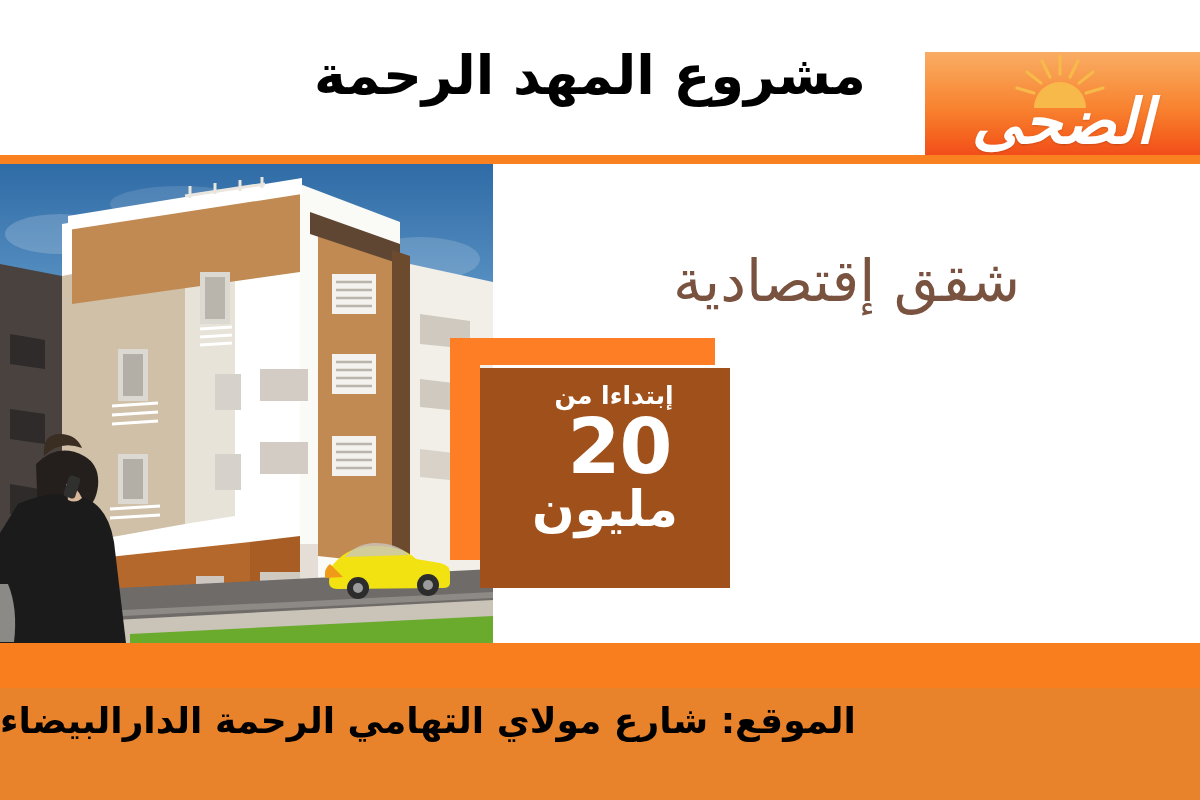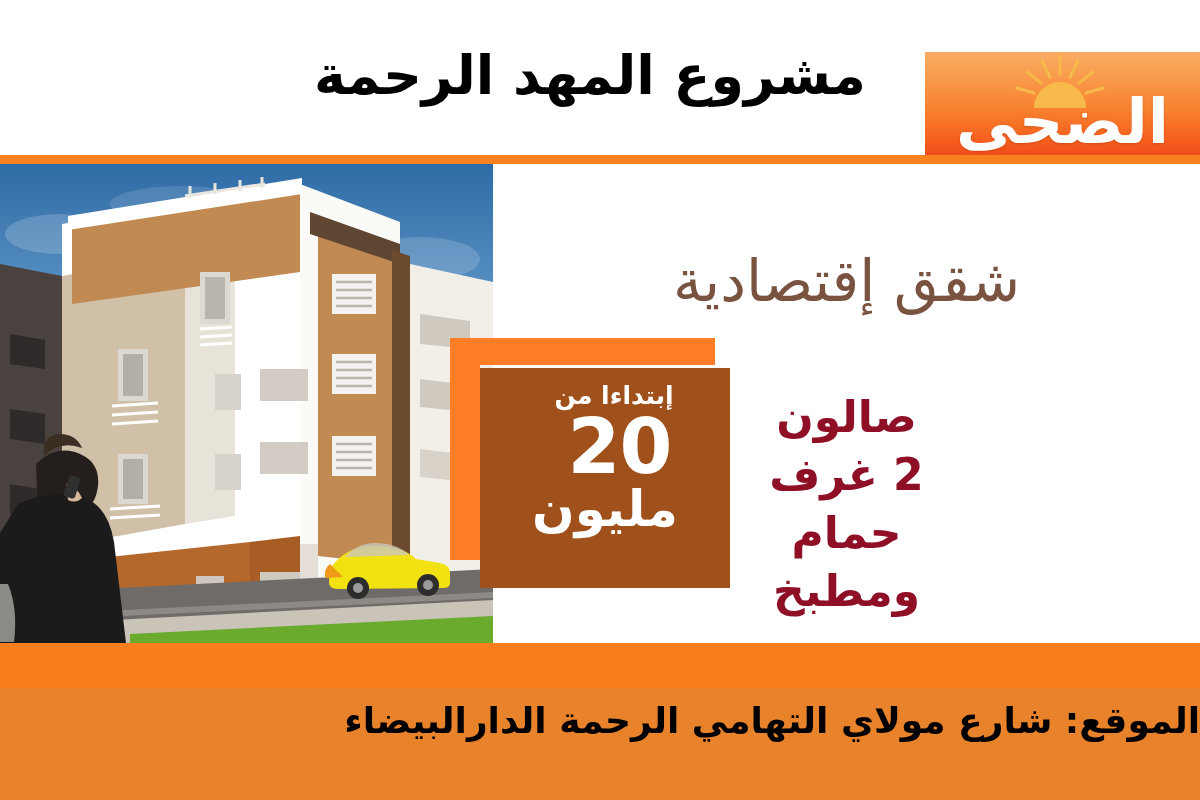--- a/index.html
+++ b/index.html
@@ -59,20 +59,21 @@
     position: absolute;
     left: 0; right: 0;
     bottom: 2px;
     text-align: center;
     font-size: 62px;
     font-weight: bold;
     color: #ffffff;
     line-height: 1;
     direction: rtl;
     text-shadow: 0 1px 2px rgba(150,50,10,0.35);
+    font-style: italic;
   }
   #sun-icon {
     position: absolute;
     right: 80px;
     top: 0px;
     width: 120px;
     height: 56px;
     overflow: hidden;
   }
 
@@ -199,21 +200,21 @@
     left: 0;
     top: 688px;
     width: 1200px;
     height: 112px;
     background: #e8832b;
   }
   #location-text {
     position: absolute;
     left: 0; right: 0;
     top: 12px;
-    text-align: right;
+    text-align: left;
     font-size: 36px;
     font-weight: bold;
     color: #000000;
     direction: rtl;
     white-space: nowrap;
   }
 </style>
 </head>
 <body>
 
@@ -379,26 +380,20 @@
     <div id="badge-orange-col"></div>
     <div id="badge-brown">
       <div id="badge-from">إبتداءا من</div>
       <div id="badge-amount">20</div>
       <div id="badge-unit">مليون</div>
     </div>
   </div>
 
   <div id="features">
     <div id="features-heading">شقق إقتصادية</div>
-    <div id="features-list">
-      <span class="feature-item">صالون</span>
-      <span class="feature-item">2 غرف</span>
-      <span class="feature-item">حمام</span>
-      <span class="feature-item">ومطبخ</span>
-    </div>
   </div>
 
   <div id="footer-bright"></div>
   <div id="footer-main">
     <div id="location-text">الموقع: شارع مولاي التهامي الرحمة الدارالبيضاء</div>
   </div>
 
 </div>
 
 </body></html>

